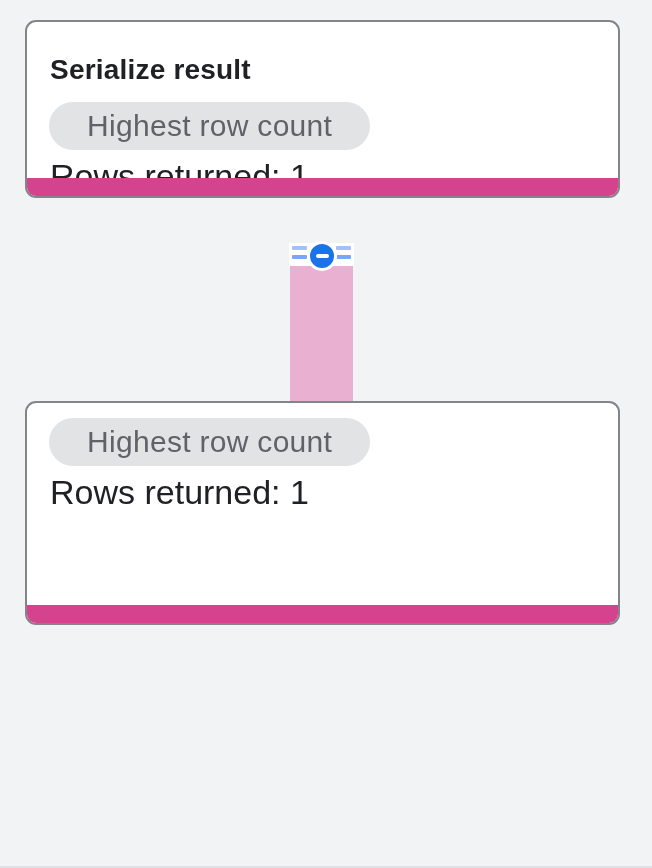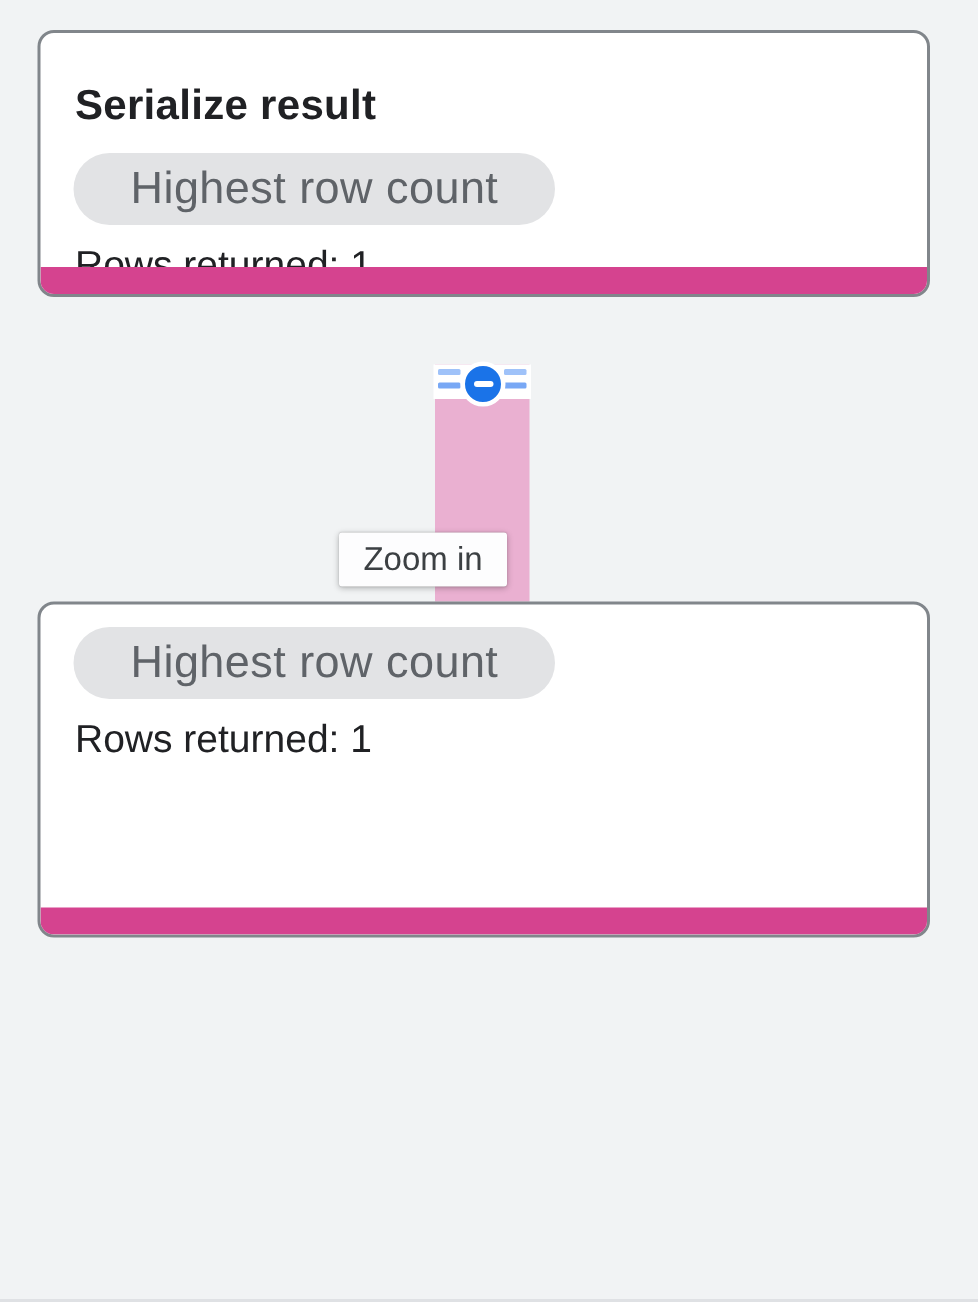--- a/index.html
+++ b/index.html
@@ -58,21 +58,21 @@
     padding: 0 38px;
     border-radius: 24px;
     background: var(--badge-bg);
     color: var(--badge-text);
     font-size: 30px;
     letter-spacing: 0.3px;
     white-space: nowrap;
   }
   .rows-text {
     margin: 10px 0 0 23px;
-    font-size: 26px;
+    font-size: 34px;
     line-height: 32px;
     color: var(--text-dark);
   }
   .accent-bar {
     position: absolute;
     left: 0; right: 0; bottom: 0;
     height: 18px;
     background: var(--accent-pink);
   }
 
@@ -177,21 +177,20 @@
   <div class="collapse-band">
     <span class="flow-line l1"></span>
     <span class="flow-line l2"></span>
     <span class="flow-line r1"></span>
     <span class="flow-line r2"></span>
   </div>
   <button class="collapse-btn">
     <span class="minus-glyph"></span>
   </button>
 
-  <div class="tooltip">Zoom in</div>
 
   <div class="node-card card-unit">
     <div>
       <span class="badge">Highest row count</span>
     </div>
     <div class="rows-text">Rows returned: 1</div>
     <div class="accent-bar"></div>
   </div>
 
   <div class="bottom-hairline"></div>

